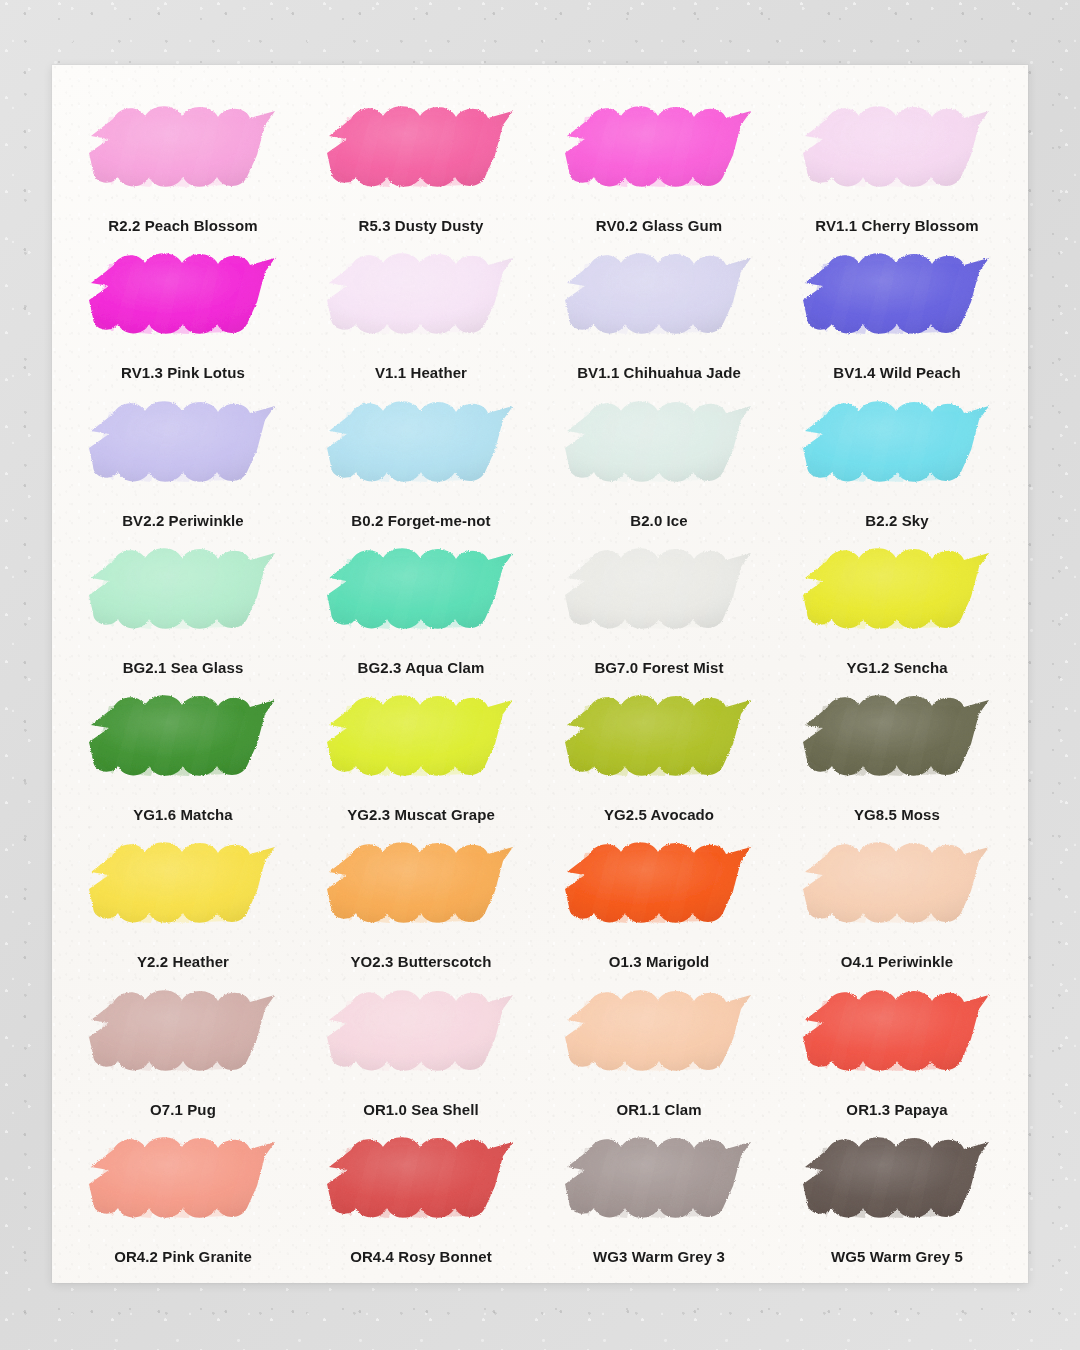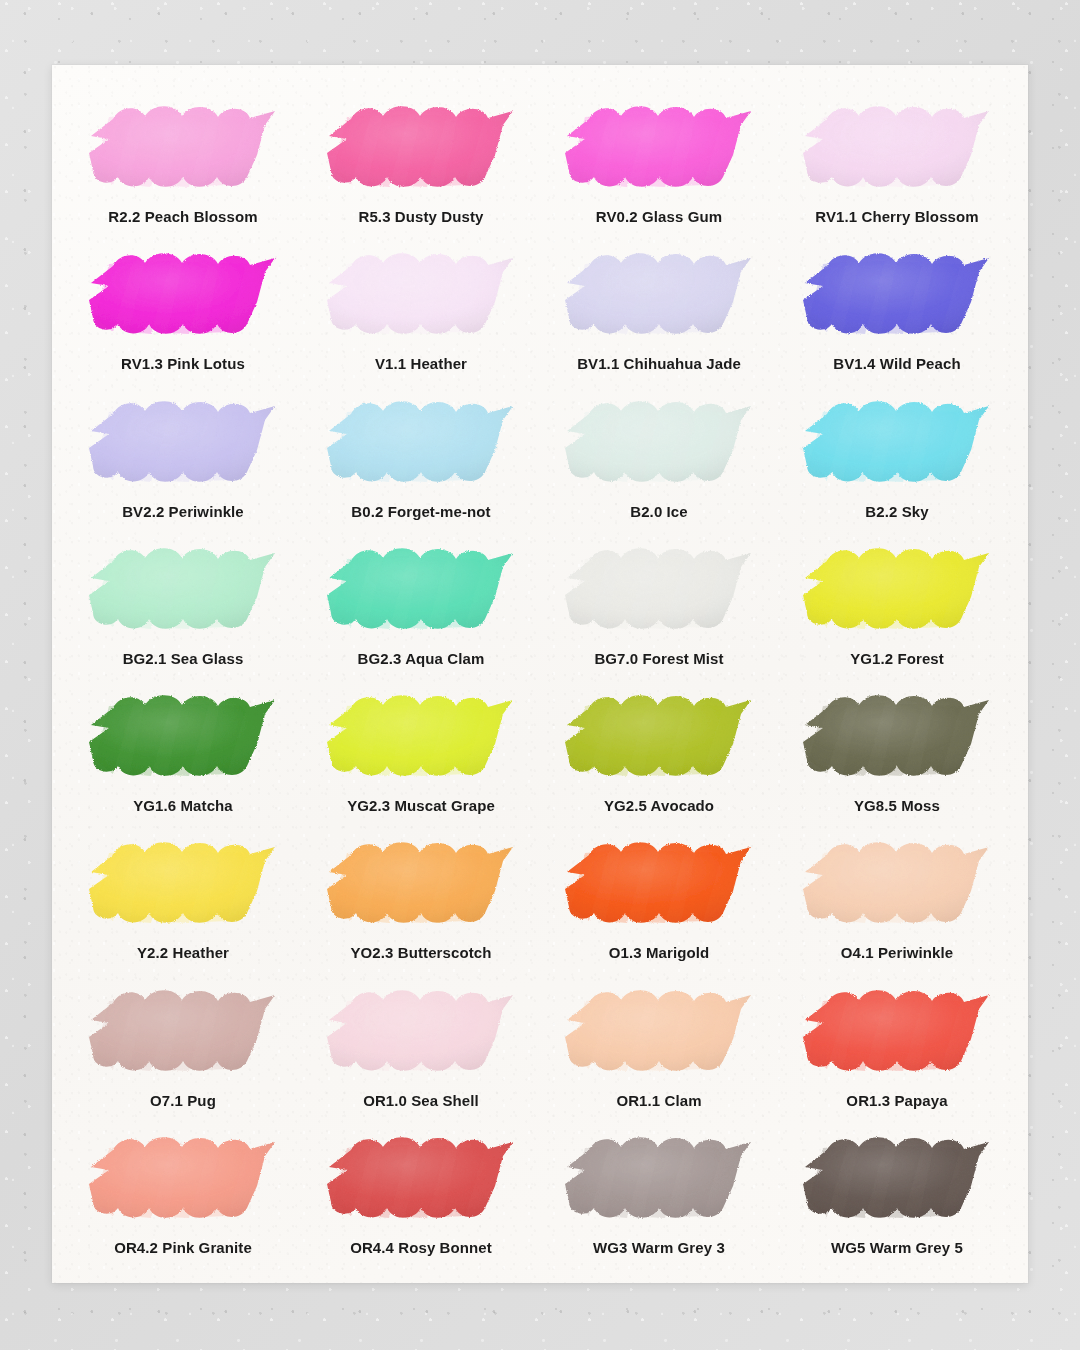--- a/index.html
+++ b/index.html
@@ -81,21 +81,21 @@
     margin-top: 6px;
   }
   .stroke-wrap svg {
     display: block;
     width: 208px;
     height: 104px;
     overflow: visible;
   }
 
   .swatch-label {
-    margin-top: 9px;
+    margin-top: 18px;
     font-size: 15px;
     font-weight: 600;
     letter-spacing: .1px;
     color: #1b1b1b;
     text-align: center;
     white-space: nowrap;
     font-family: "Liberation Sans", sans-serif;
   }
 </style>
 </head>
@@ -703,21 +703,21 @@
         <path d="M 30 22 L 54 20 L 34 90 L 16 76 Z"></path>
                   <path d="M 66 20 L 92 19 L 72 92 L 50 90 Z"></path>
                   <path d="M 104 20 L 130 20 L 110 92 L 88 91 Z"></path>
                   <path d="M 141 21 L 168 22 L 148 90 L 126 91 Z"></path>
       </g>
       <path d="M 10 58 L 30 44 L 12 41 L 34 24 C 40 12, 58 9, 66 21 C 74 8, 96 8, 103 21 C 111 9, 132 9, 139 22 C 146 11, 166 11, 171 23 L 196 16 L 186 30 L 178 60 L 168 82 C 162 94, 144 94, 138 82 C 131 95, 110 95, 104 82 C 97 95, 76 95, 70 82 C 64 95, 44 94, 39 82 C 32 92, 14 88, 14 76 Z" fill="url(#sw15-sheen)"></path>
       <path d="M 10 58 L 30 44 L 12 41 L 34 24 C 40 12, 58 9, 66 21 C 74 8, 96 8, 103 21 C 111 9, 132 9, 139 22 C 146 11, 166 11, 171 23 L 196 16 L 186 30 L 178 60 L 168 82 C 162 94, 144 94, 138 82 C 131 95, 110 95, 104 82 C 97 95, 76 95, 70 82 C 64 95, 44 94, 39 82 C 32 92, 14 88, 14 76 Z" fill="#8d8377" opacity="0.10" filter="url(#sw15-paper)"></path>
     </g>
   </svg>
           </div>
-          <div class="swatch-label">YG1.2 Forest</div>
+          <div class="swatch-label">YG1.2 Sencha</div>
         </div>
         <div class="cell">
           <div class="stroke-wrap">
   <svg viewBox="0 0 208 104" xmlns="http://www.w3.org/2000/svg" aria-hidden="true">
     <defs>
       <filter id="sw16-edge" x="-25%" y="-25%" width="150%" height="150%">
         <feTurbulence type="fractalNoise" baseFrequency="0.9" numOctaves="3" seed="55" result="n"></feTurbulence>
         <feDisplacementMap in="SourceGraphic" in2="n" scale="2.6" xChannelSelector="R" yChannelSelector="G"></feDisplacementMap>
       </filter>
       <filter id="sw16-paper" x="-10%" y="-10%" width="120%" height="120%">

